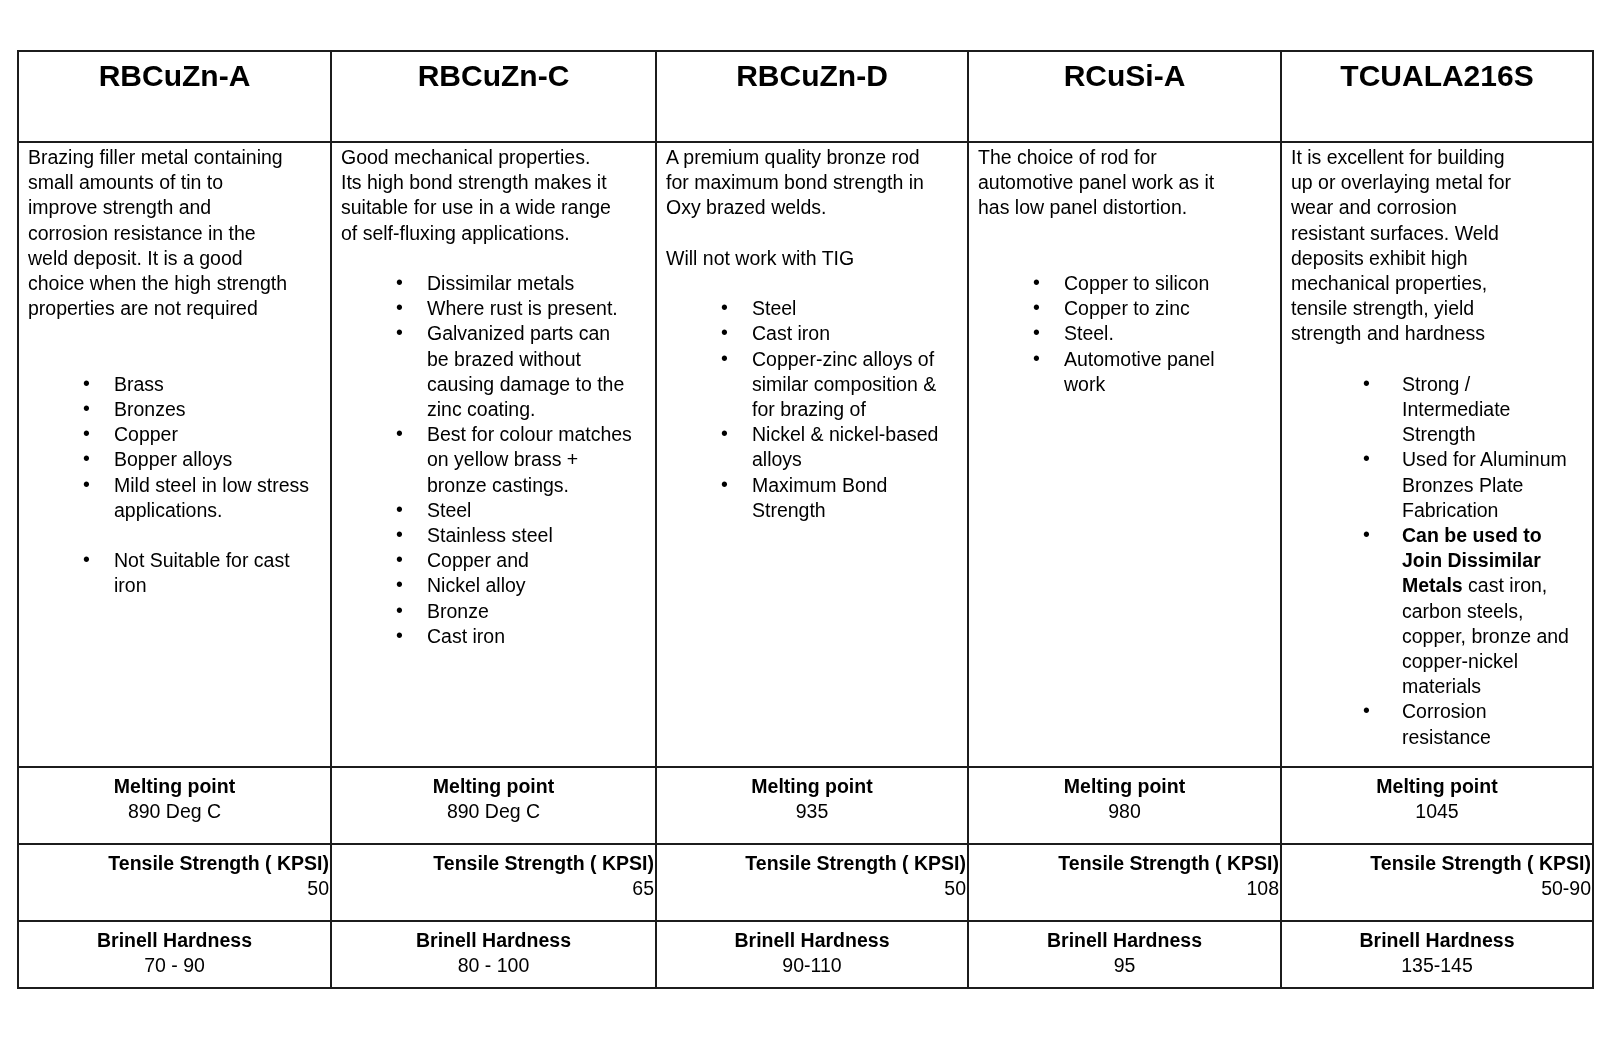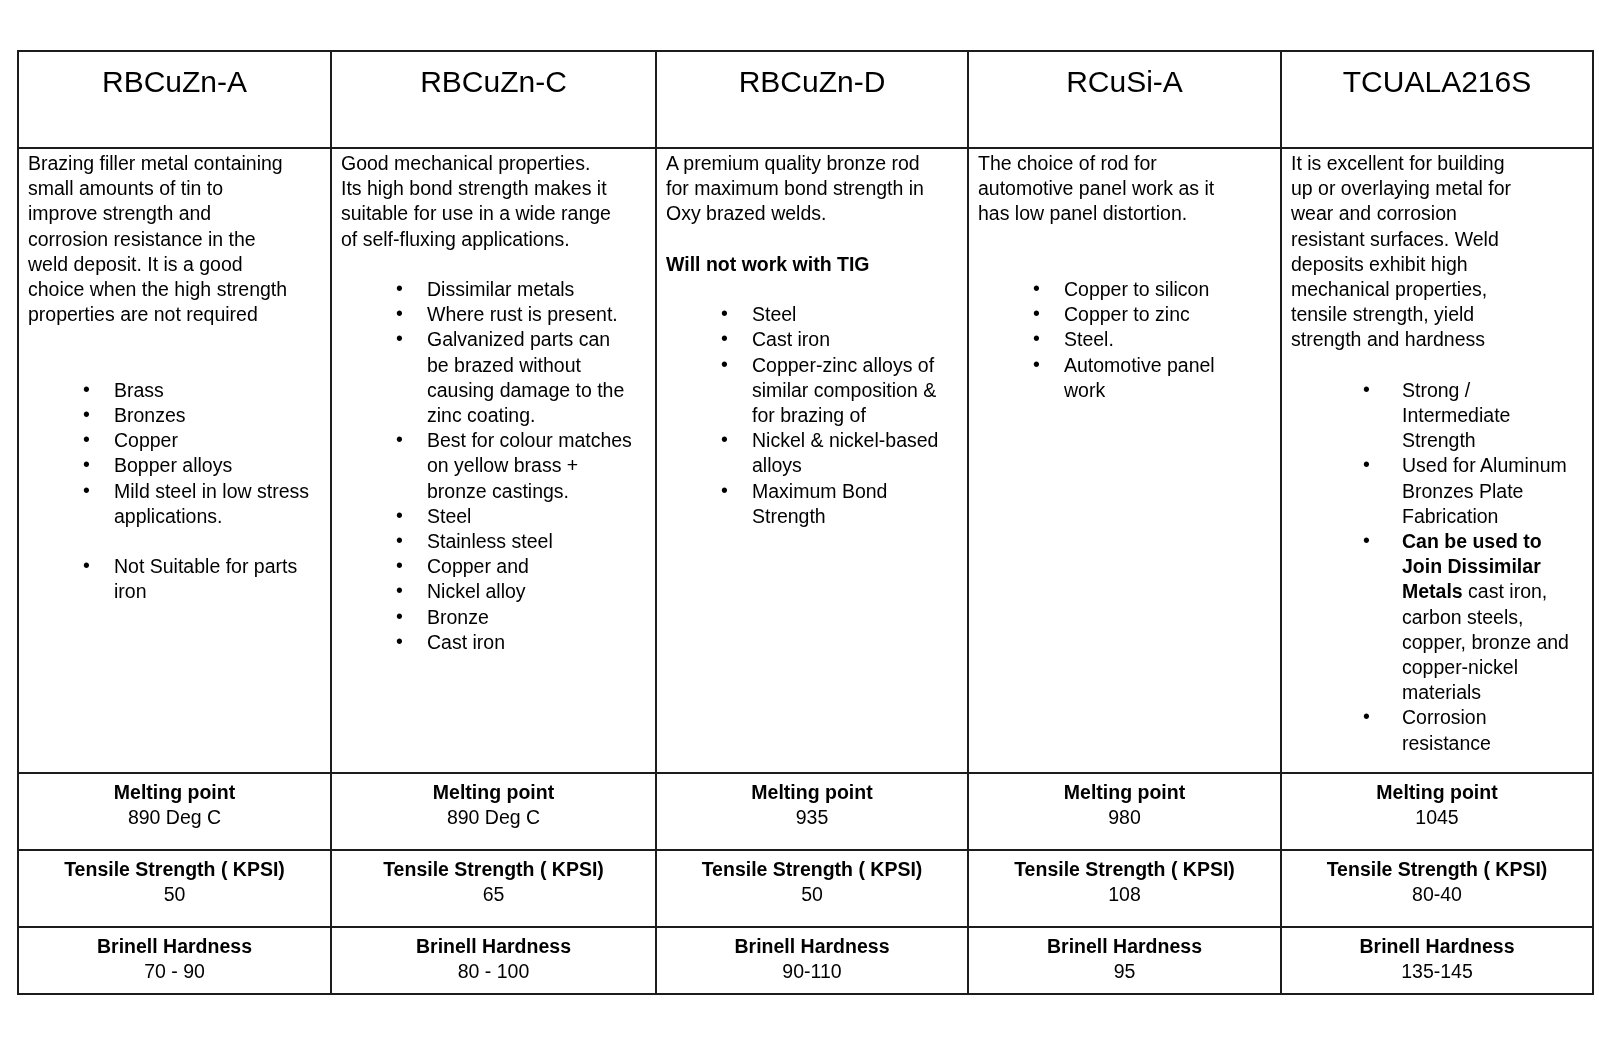--- a/index.html
+++ b/index.html
@@ -18,47 +18,47 @@
     vertical-align:top;
     overflow:hidden;
   }
   
   .row-name th {
     height:71px; font-size:30px; line-height:33px; font-weight:bold;
     text-align:center; padding-top:4px; white-space:pre-line;
   }
   
   .row-code td {
-    height:81px; font-size:30px; line-height:33px; font-weight:normal;
-    text-align:center; padding-top:13px;
+    height:81px; font-size:30px; line-height:33px; font-weight:bold;
+    text-align:center; padding-top:7px;
   }
   
   .row-desc td {
     height:606px; font-size:19.5px; line-height:25.2px;
     padding:2px 8px 15px 9px; text-align:left;
   }
   .desc-p { white-space:pre-line; margin:0; }
-  .desc-p.bold { font-weight:bold; }
+  .desc-p.bold { font-weight:normal; }
   .desc-sp { height:25.2px; }
   ul.desc-list { list-style:none; margin:0; padding:0; }
   ul.desc-list li {
     position:relative; padding-left:86px; white-space:pre-line;
   }
   ul.desc-list li::before {
     content:"\2022"; position:absolute; left:55px; top:-1px;
   }
   ul.desc-list li.bold { font-weight:normal; }
   td.indent-lg ul.desc-list li { padding-left:111px; }
   td.indent-lg ul.desc-list li::before { left:72px; }
   
   .row-stat td {
     font-size:19.5px; line-height:25.2px; text-align:center; padding-top:6px;
   }
   .row-stat.melting td { height:68px; }
-  .row-stat.tensile td { height:68px; }
+  .row-stat.tensile td { height:68px;text-align:right; }
   .row-stat.brinell td { height:58px; }
   .stat-label { font-weight:bold; }
   b { font-weight:bold;margin-top:23px; }
 </style>
 </head>
 <body>
 
 <table class="doc">
   <colgroup>
     <col style="width:313px">
@@ -92,21 +92,21 @@
           <ul class="desc-list">
             <li>Brass</li>
             <li>Bronzes</li>
             <li>Copper</li>
             <li>Bopper alloys</li>
             <li>Mild steel in low stress
 applications.</li>
           </ul>
           <div class="desc-sp"></div>
           <ul class="desc-list">
-            <li class="bold">Not Suitable for parts
+            <li class="bold">Not Suitable for cast
 iron</li>
           </ul>
         </td>
     <td>
           <div class="desc-p">Good mechanical properties.
 Its high bond strength makes it
 suitable for use in a wide range
 of self-fluxing applications.</div>
           <div class="desc-sp"></div>
           <ul class="desc-list">
@@ -225,21 +225,21 @@
     <td>
       <div class="stat-label">Tensile Strength ( KPSI)</div>
       <div class="stat-value">50</div>
     </td>
     <td>
       <div class="stat-label">Tensile Strength ( KPSI)</div>
       <div class="stat-value">108</div>
     </td>
     <td>
       <div class="stat-label">Tensile Strength ( KPSI)</div>
-      <div class="stat-value">80-40</div>
+      <div class="stat-value">50-90</div>
     </td>
   </tr>
 
   <tr class="row-stat brinell">
     <td>
       <div class="stat-label">Brinell Hardness</div>
       <div class="stat-value">70 - 90</div>
     </td>
     <td>
       <div class="stat-label">Brinell Hardness</div>

